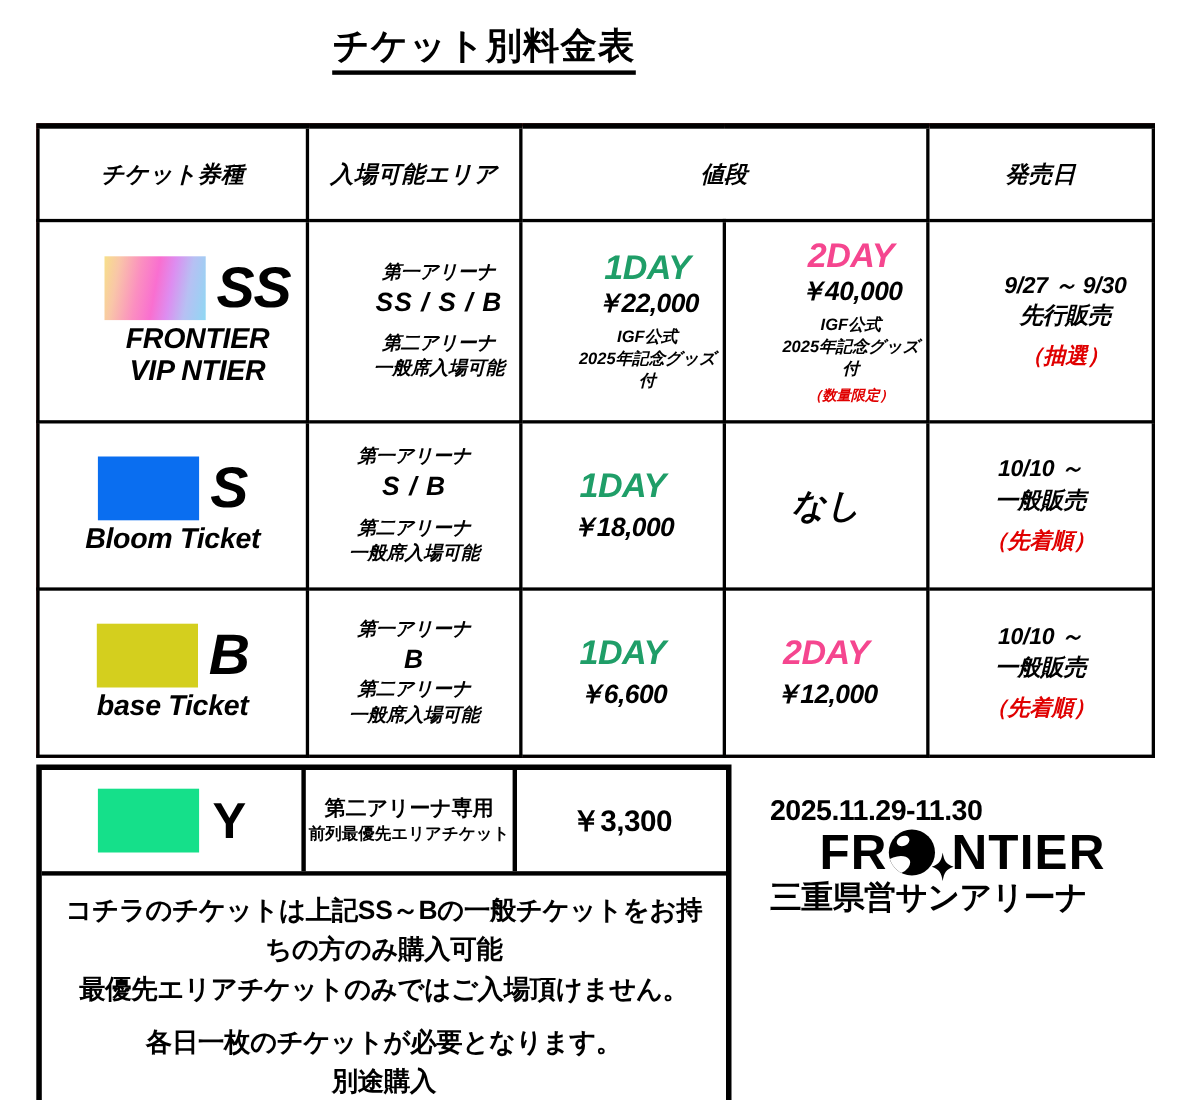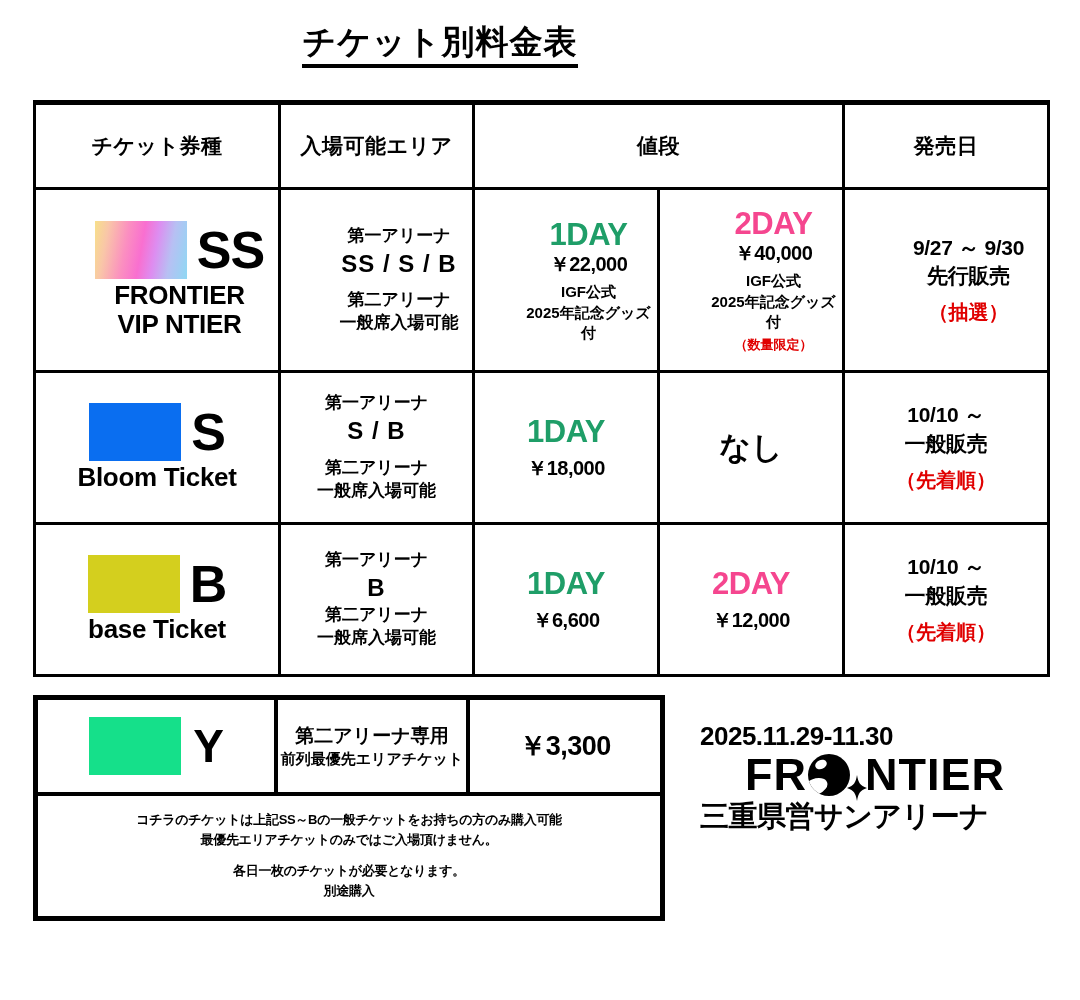--- a/index.html
+++ b/index.html
@@ -24,25 +24,26 @@
     font-weight:bold;
     letter-spacing:1px;
     border-bottom:4px solid #000;
     padding-bottom:2px;
     line-height:1.2;
   }
 
   
   .main-table{
     position:absolute;
-    left:33px; top:100px;
+    left:33px; top:112px;
     width:1014px;
     border-collapse:collapse;
     table-layout:fixed;
     background:#7f1d1d;
+    font-style:italic;
   }
   .main-table td,.main-table th{
     border:3px solid #000;
     text-align:center;
     vertical-align:middle;
     background:#fff;
     padding:2px 3px;
   }
   .main-table .outer-top{border-top:5px solid #000;}
   .col-a{width:245px;}
@@ -76,21 +77,21 @@
 
   
   .area-sub{font-size:17px;font-weight:bold;line-height:1.35;}
   .area-main{font-size:24px;font-weight:bold;line-height:1.35;letter-spacing:1px;}
   .area-gap{height:9px;}
 
   
   .day-tag{font-size:31px;font-weight:bold;line-height:1.15;letter-spacing:-.5px;}
   .day-1{color:#1f9e68;}
   .day-2{color:#f5468f;}
-  .price-amt{font-size:20px;font-weight:bold;line-height:1.25;letter-spacing:-.5px;}
+  .price-amt{font-size:24px;font-weight:bold;line-height:1.25;letter-spacing:-.5px;}
   .price-note{font-size:15px;font-weight:bold;line-height:1.35;margin-top:5px;}
   .price-limit{font-size:13px;font-weight:bold;color:#e00000;margin-top:4px;}
   .none-tag{font-size:31px;font-weight:bold;}
 
   
   .date-main{font-size:21px;font-weight:bold;line-height:1.35;letter-spacing:-.3px;}
   .date-red{font-size:20px;font-weight:bold;color:#e00000;line-height:1.4;margin-top:8px;}
 
   .row-ss td{height:176px;padding-left:48px;}
   .row-s td{height:145px;}
@@ -116,21 +117,21 @@
   .y-c2{width:192px;flex-direction:column;}
   .y-c3{width:190px;border-right:none;}
   .y-area-main{font-size:19px;font-weight:bold;line-height:1.3;}
   .y-area-sub{font-size:15px;font-weight:bold;line-height:1.3;}
   .y-price{font-size:27px;font-weight:bold;letter-spacing:-.5px;}
   .note-box{
     border-top:4px solid #000;
     padding:14px 10px 16px;
     text-align:center;
   }
-  .note-l{font-size:13px;font-weight:bold;line-height:1.5;letter-spacing:-.3px;}
+  .note-l{font-size:24px;font-weight:bold;line-height:1.5;letter-spacing:-.3px;}
   .note-gap{height:12px;}
 
   
   .logo-block{
     position:absolute;
     left:700px;top:722px;
     width:350px;
     text-align:left;
   }
   .logo-date{font-size:26px;font-weight:bold;letter-spacing:-.5px;line-height:1.1;}

